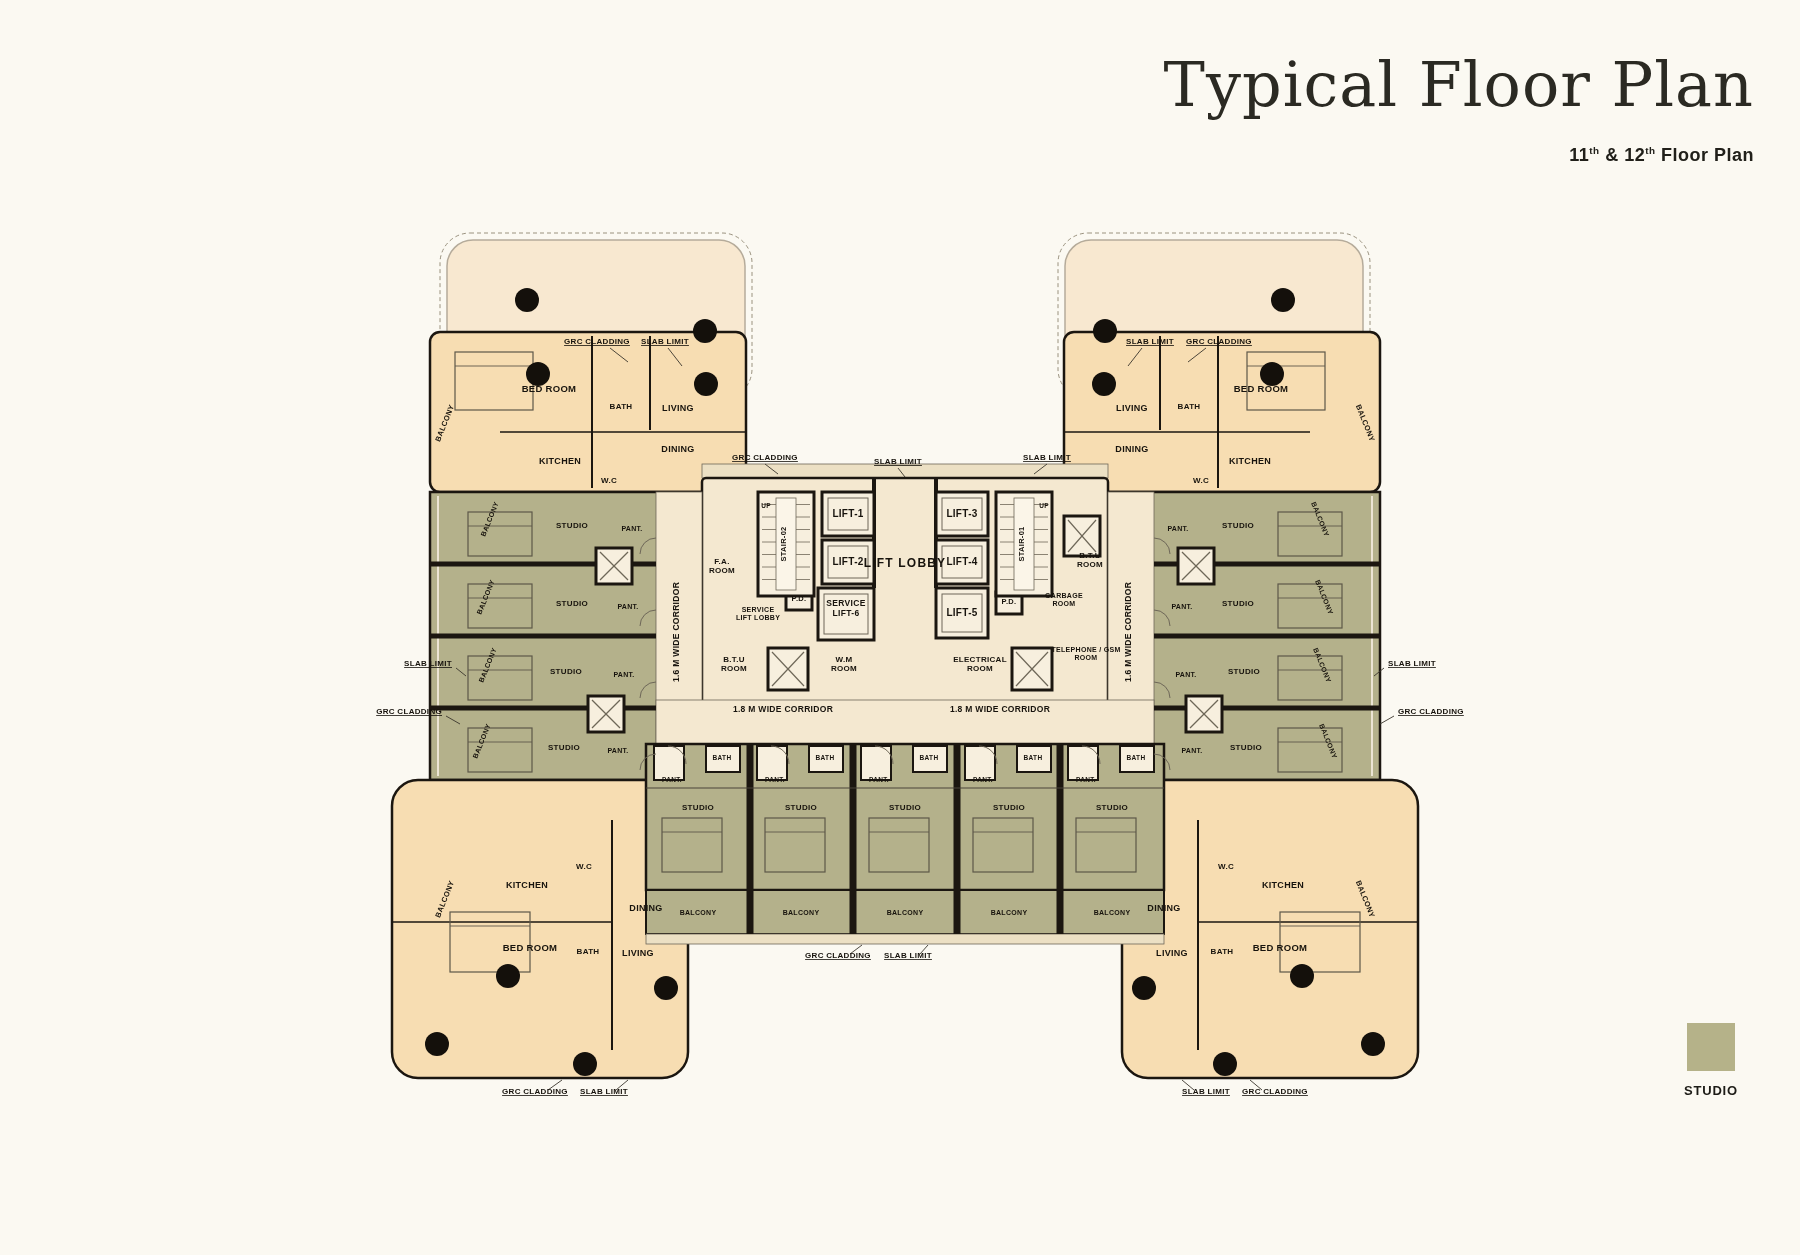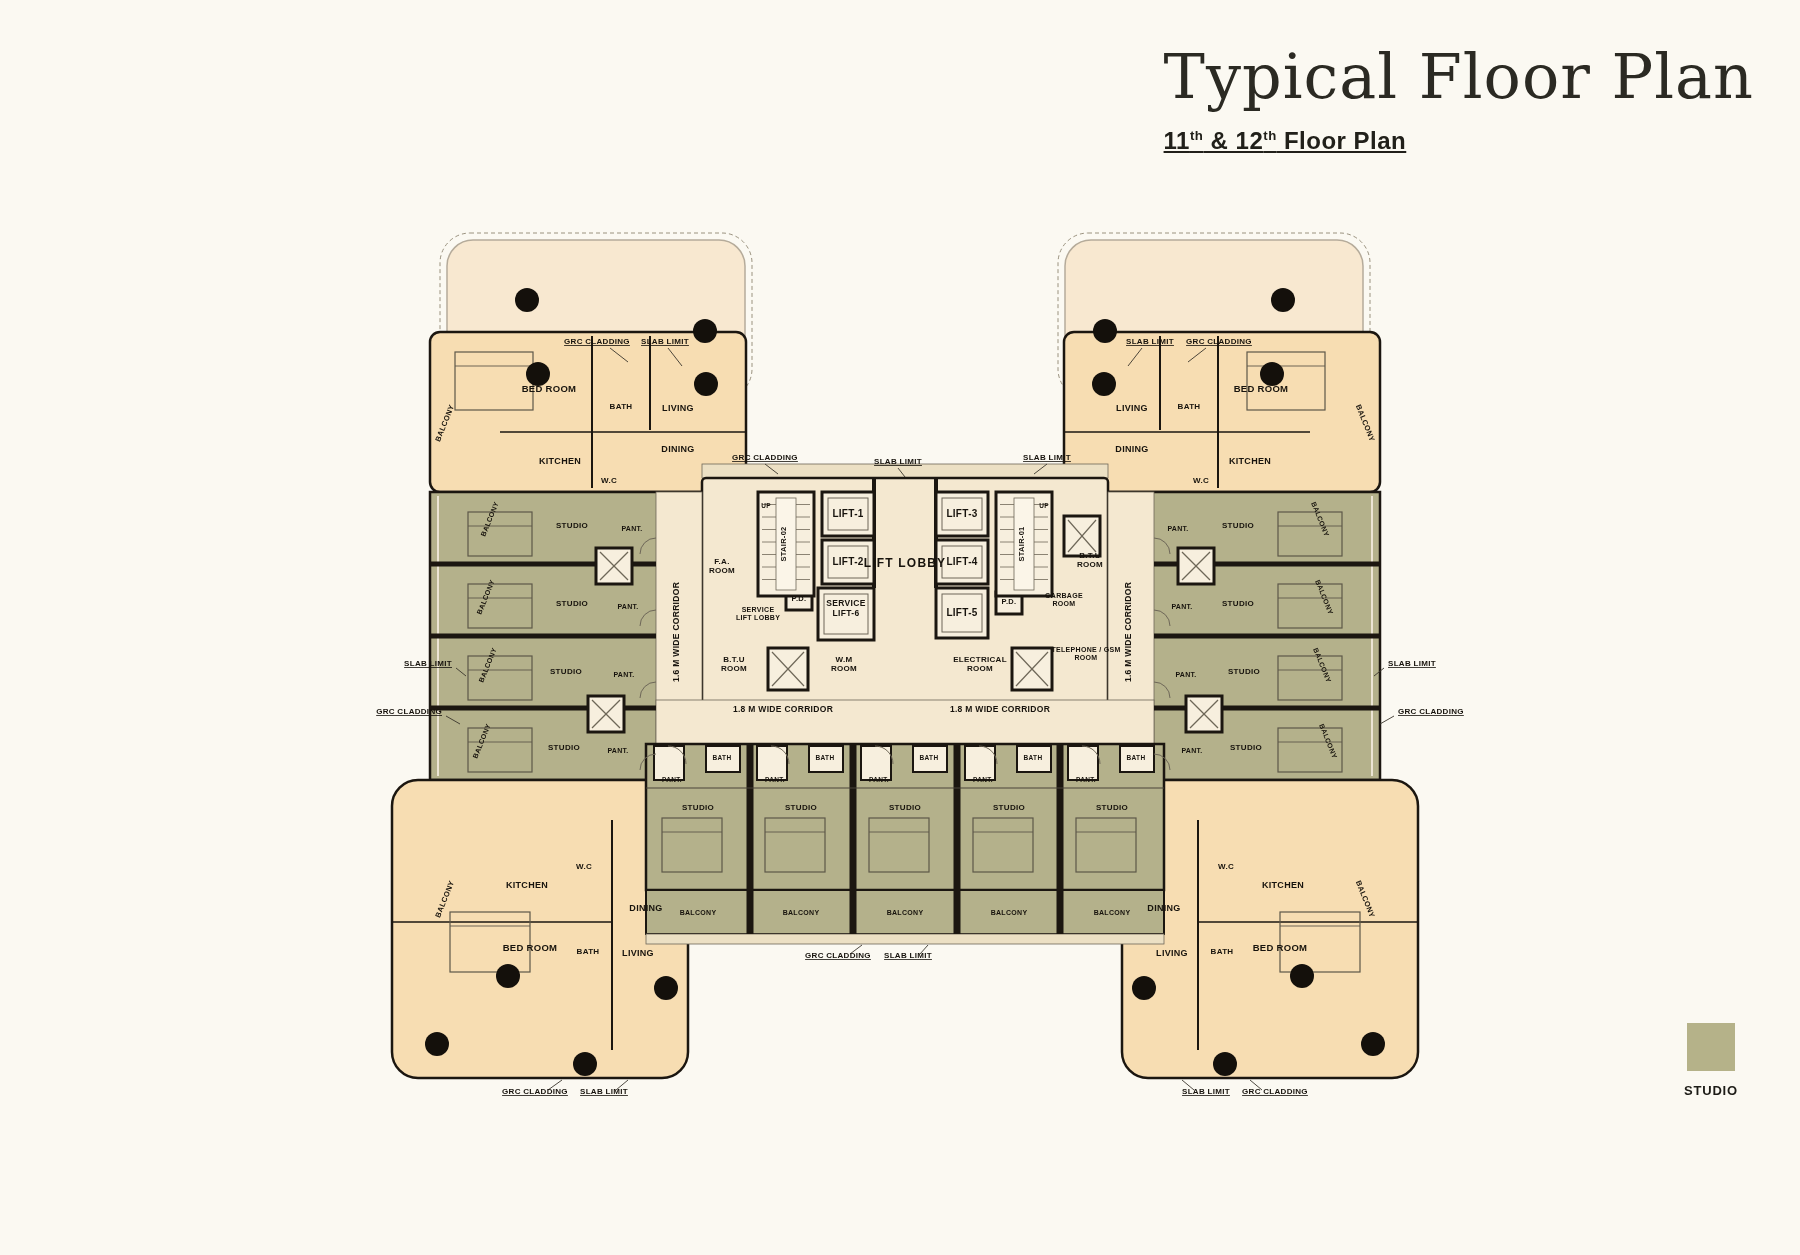--- a/index.html
+++ b/index.html
@@ -1,21 +1,21 @@
 <!DOCTYPE html>
 <html><head>
 <meta charset="utf-8">
 <style>
   html,body{margin:0;padding:0;}
   body{width:1800px;height:1255px;background:#fbf9f2;position:relative;overflow:hidden;
        font-family:"Liberation Sans",sans-serif;color:#17130d;}
-  .header{position:absolute;top:44px;right:46px;}
+  .header{position:absolute;top:52px;right:46px;text-align:right;}
   .title{font-family:"DejaVu Serif",serif;font-size:62px;font-weight:400;color:#2b2a23;
          letter-spacing:1px;line-height:1.05;}
-  .subtitle{margin-top:18px;font-size:24px;font-weight:700;color:#21201a;letter-spacing:.5px;text-decoration:underline;}
+  .subtitle{margin-top:28px;font-size:18px;font-weight:700;color:#21201a;letter-spacing:.5px;}
   .subtitle .sup{font-size:.55em;vertical-align:super;}
   .legend{position:absolute;left:1645px;top:1023px;width:132px;}
   .legend-item{margin-bottom:22px;text-align:center;}
   .legend-swatch{width:48px;height:48px;margin:0 auto 12px auto;}
   .legend-label{font-size:13px;font-weight:600;letter-spacing:.8px;color:#1d1c17;}
   #plan-svg{position:absolute;left:0;top:0;width:1800px;height:1255px;}
   svg text{font-family:"Liberation Sans",sans-serif;}
 </style>
 </head>
 <body>

